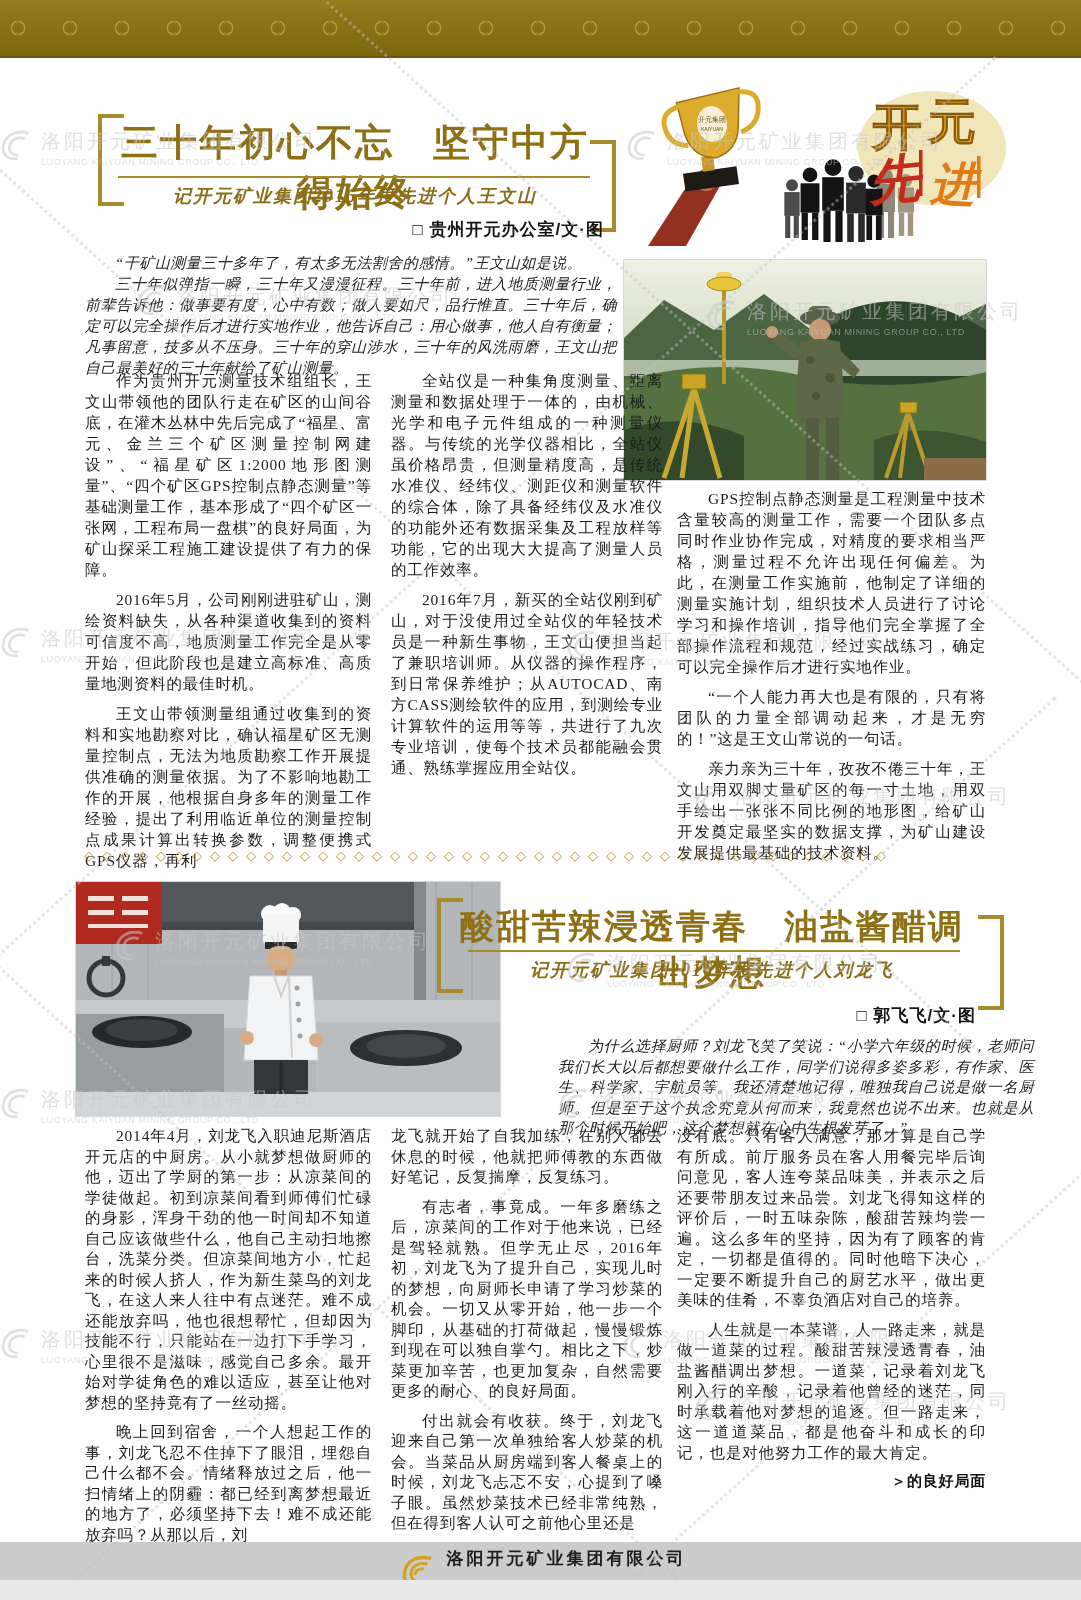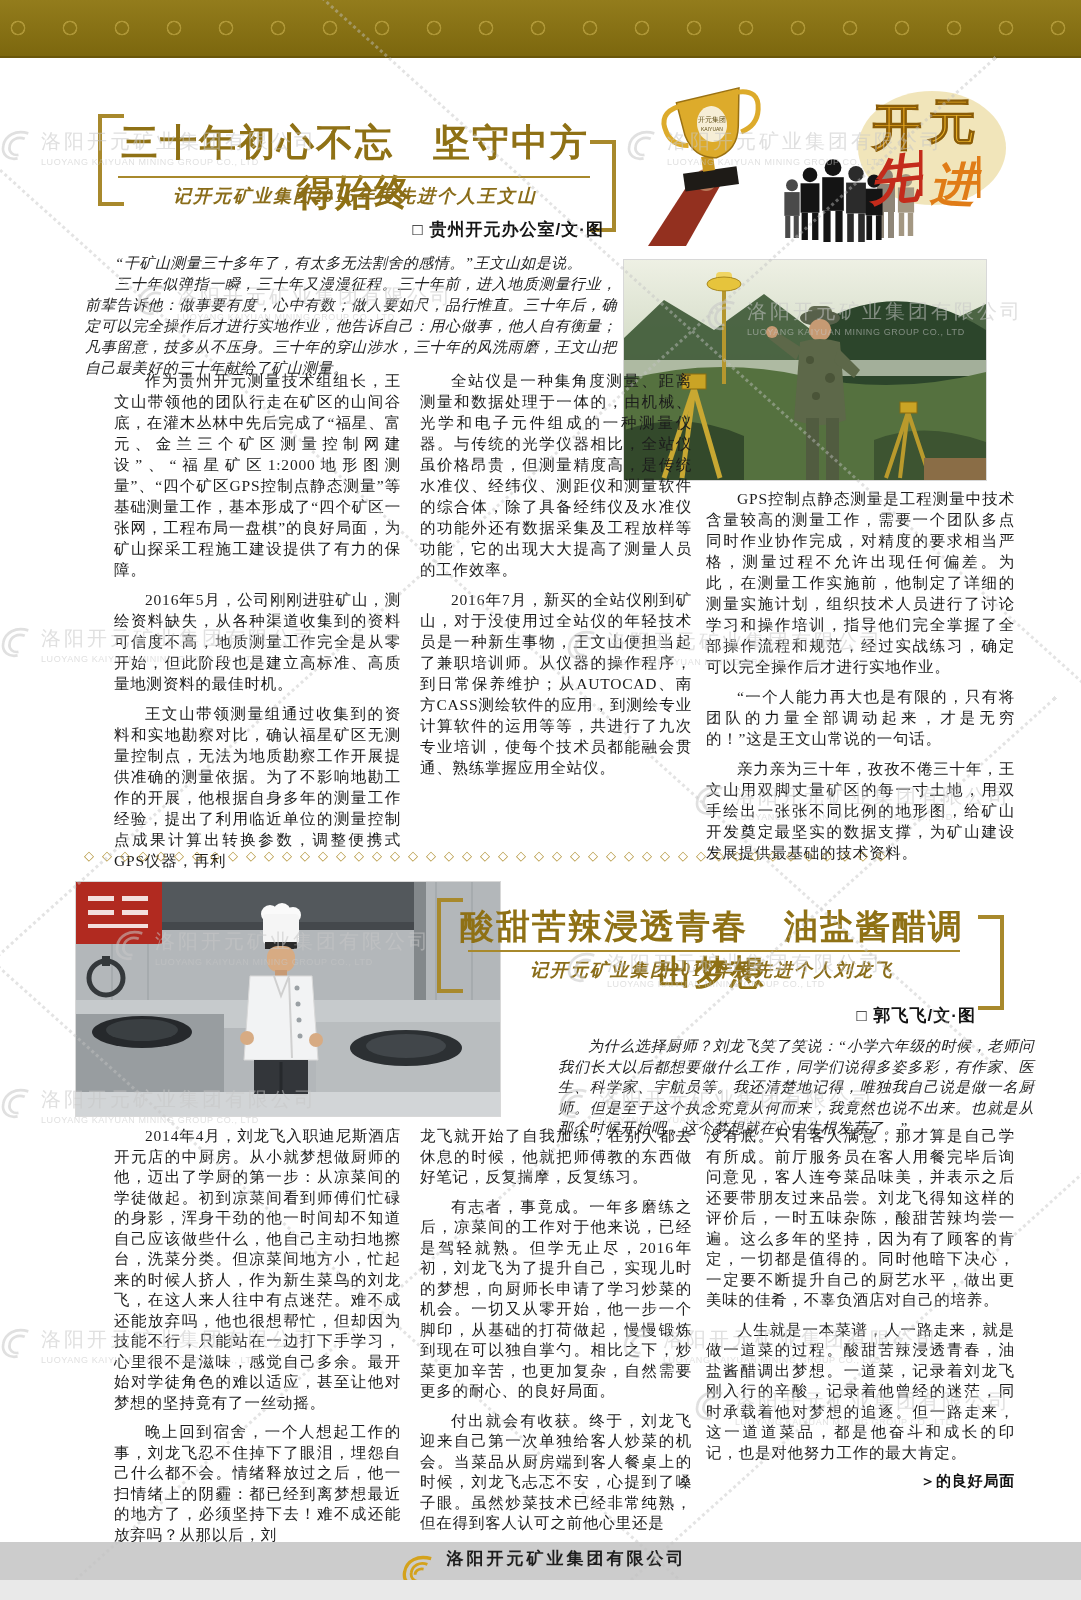--- a/index.html
+++ b/index.html
@@ -31,21 +31,21 @@
 
   .headline{position:absolute;z-index:2;text-align:center;font-weight:bold;color:#8f7115;
             letter-spacing:2px;font-family:"Liberation Serif","DejaVu Serif",serif;}
   .head-rule{position:absolute;height:2px;background:#a8892c;z-index:2;}
   .subhead{position:absolute;z-index:2;text-align:center;color:#8a6d1a;font-style:italic;font-weight:bold;letter-spacing:2px;}
   .byline{position:absolute;z-index:2;text-align:right;font:bold 17px "Liberation Sans","DejaVu Sans",sans-serif;color:#141414;letter-spacing:1px;}
 
   
   .lead{position:absolute;z-index:2;font-style:italic;color:#222;text-align:justify;}
   .lead p{margin:0;text-indent:2em;}
-  .col{position:absolute;z-index:2;text-align:justify;margin-left:29px;}
+  .col{position:absolute;z-index:2;text-align:justify;}
   .col p{margin:0 0 9px 0;text-indent:2em;}
   .col p.cont{text-indent:0;}
   .a1-body{font-size:15.5px;line-height:21px;letter-spacing:.8px;}
   .a2-body{font-size:15.5px;line-height:20.5px;letter-spacing:.8px;}
   .lead-a1{font-size:15px;line-height:21px;letter-spacing:.5px;}
   .lead-a2{font-size:15px;line-height:20.5px;letter-spacing:.5px;}
 
   .divider{position:absolute;z-index:2;color:#b09032;font-size:13px;letter-spacing:8px;white-space:nowrap;overflow:hidden;}
 
   .photo{position:absolute;z-index:1;overflow:hidden;box-shadow:0 0 0 1px #d8d8d8;}

